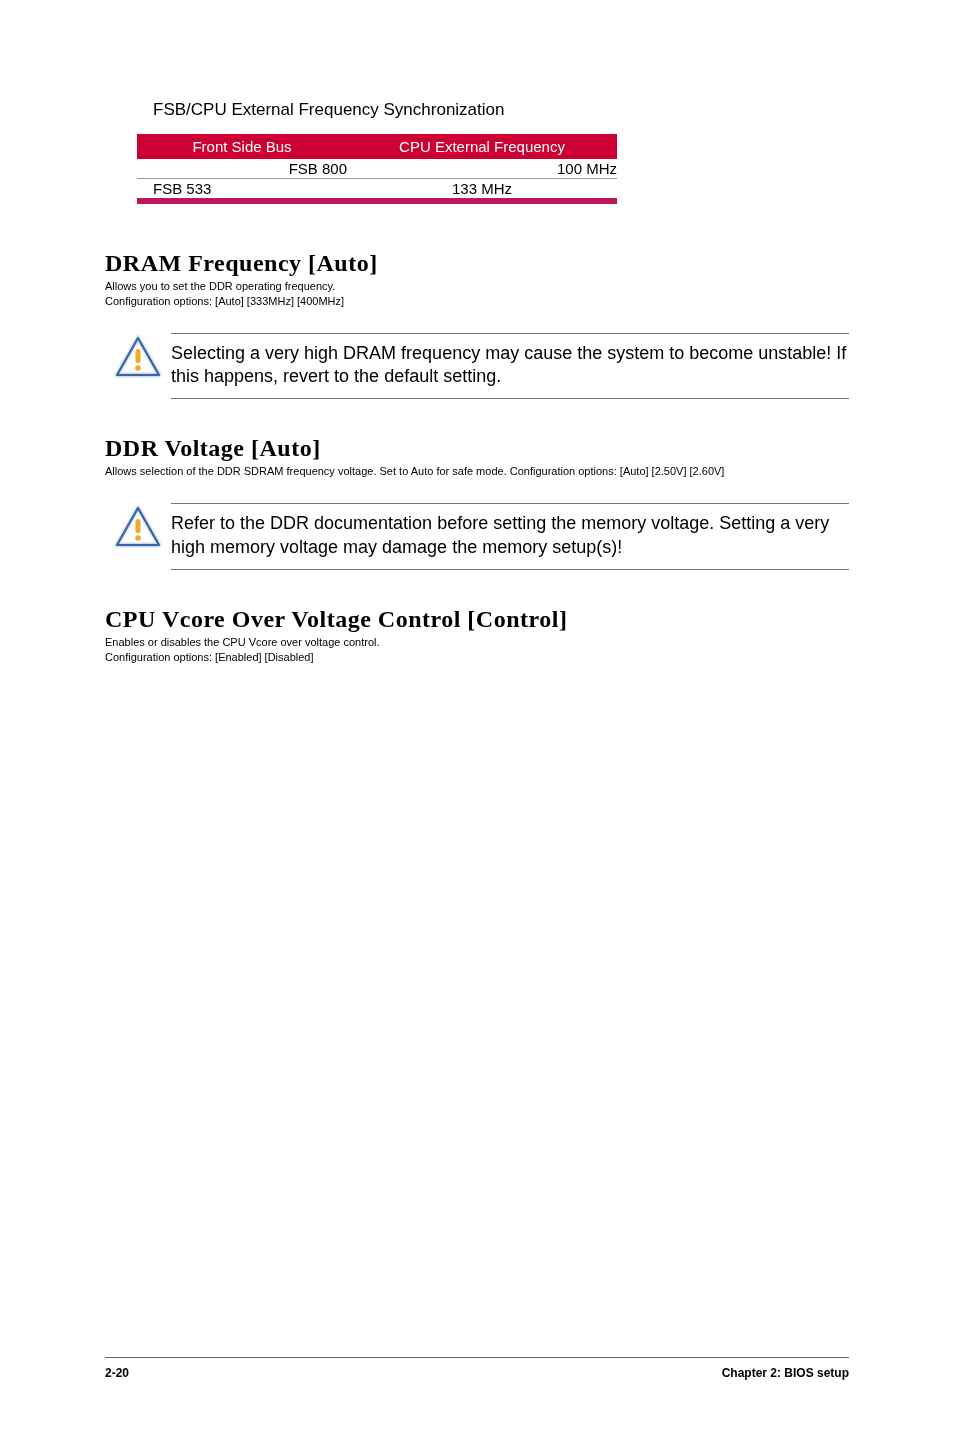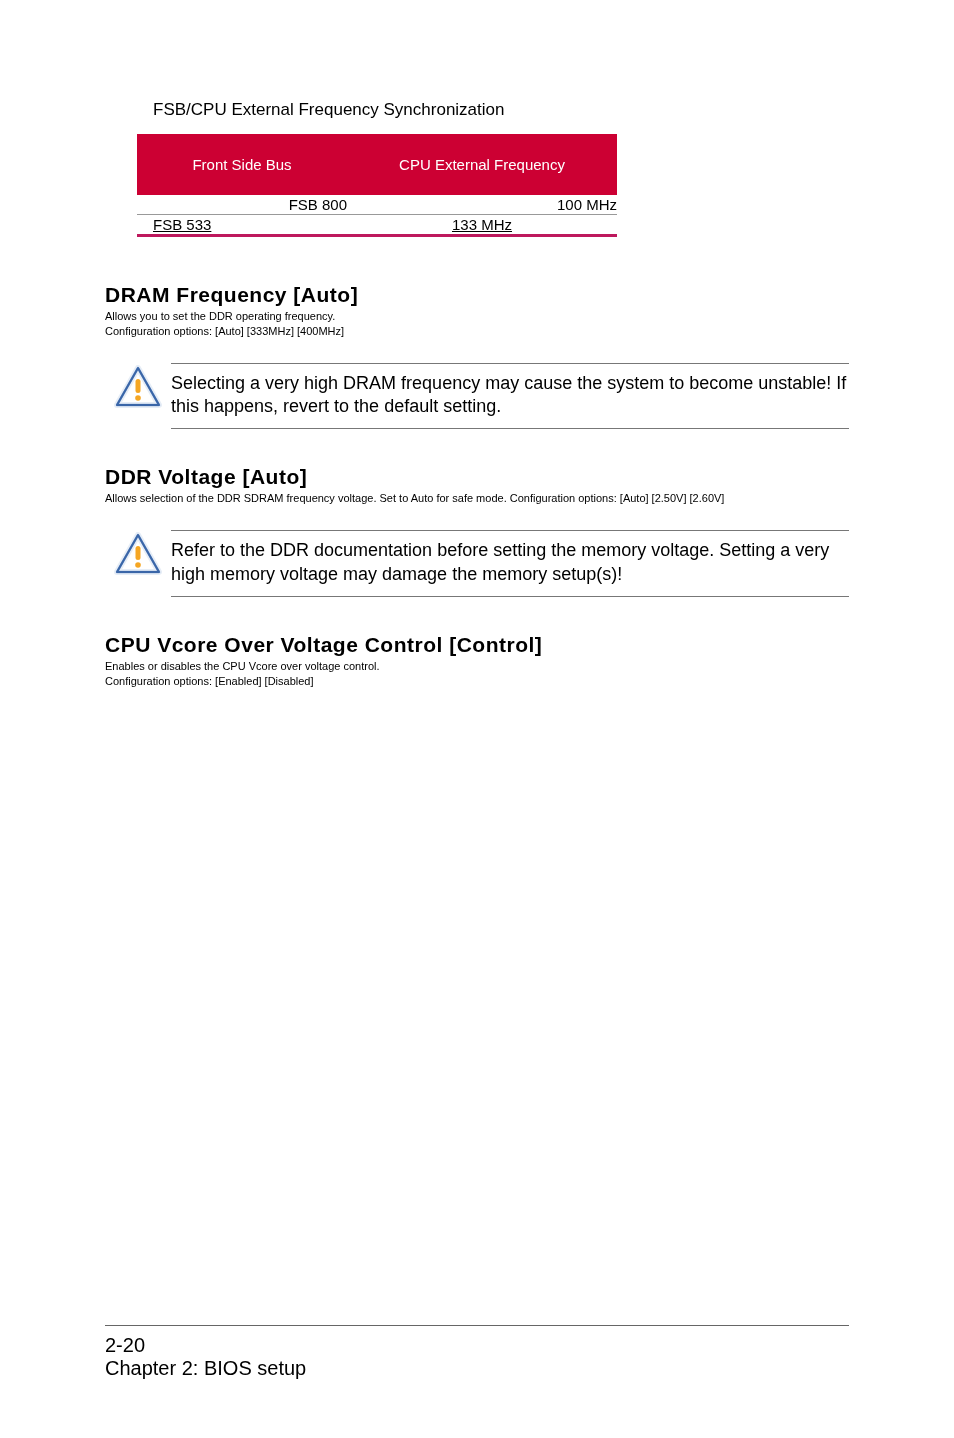--- a/index.html
+++ b/index.html
@@ -24,21 +24,21 @@
   .sync-table {
     border-collapse: collapse;
     margin-left: 32px;
     margin-bottom: 46px;
   }
   .sync-table th {
     background: #cc0033;
     color: #ffffff;
     font-weight: normal;
     font-size: 15px;
-    padding: 22px 0;
+    padding: 4px 0;
   }
   .sync-table td {
     font-size: 15px;
     padding: 1px 0;
   }
   .sync-table th:first-child, .sync-table td:first-child {
     width: 210px;
     text-align: left;
     padding-left: 16px;
   }
@@ -48,26 +48,25 @@
   }
   .sync-table th:last-child, .sync-table td:last-child {
     width: 270px;
     text-align: center;
   }
   .sync-table tr.data-row td {
     border-bottom: 1px solid #999;
     text-align: right;
   }
   .sync-table tr.last-data-row td {
-    border-bottom: 3px solid #be185d;
-    text-decoration: underline;
+    border-bottom: 6px solid #be185d;
   }
   .section-heading {
-    font-family: Liberation Sans, sans-serif;
-    font-size: 21px;
+    font-family: Liberation Serif, serif;
+    font-size: 24px;
     font-weight: bold;
     margin-bottom: 2px;
     letter-spacing: 0.5px;
   }
   .section-body {
     font-size: 11px;
     line-height: 1.35;
     margin-bottom: 24px;
   }
   .note-block {
@@ -94,23 +93,22 @@
   .footer {
     position: absolute;
     bottom: 58px;
     left: 105px;
     right: 105px;
     border-top: 1px solid #666;
     padding-top: 8px;
     display: flex;
     justify-content: space-between;
     font-family: "Lucida Sans", "Lucida Grande", Verdana, sans-serif;
-    font-size: 20px;
-    font-weight: normal;
-    flex-direction: column;
+    font-size: 12px;
+    font-weight: bold;
   }
 </style>
 </head>
 <body>
 
 <div class="fsb-label">FSB/CPU External Frequency Synchronization</div>
 
 <table class="sync-table">
   <tbody>
       <tr>

